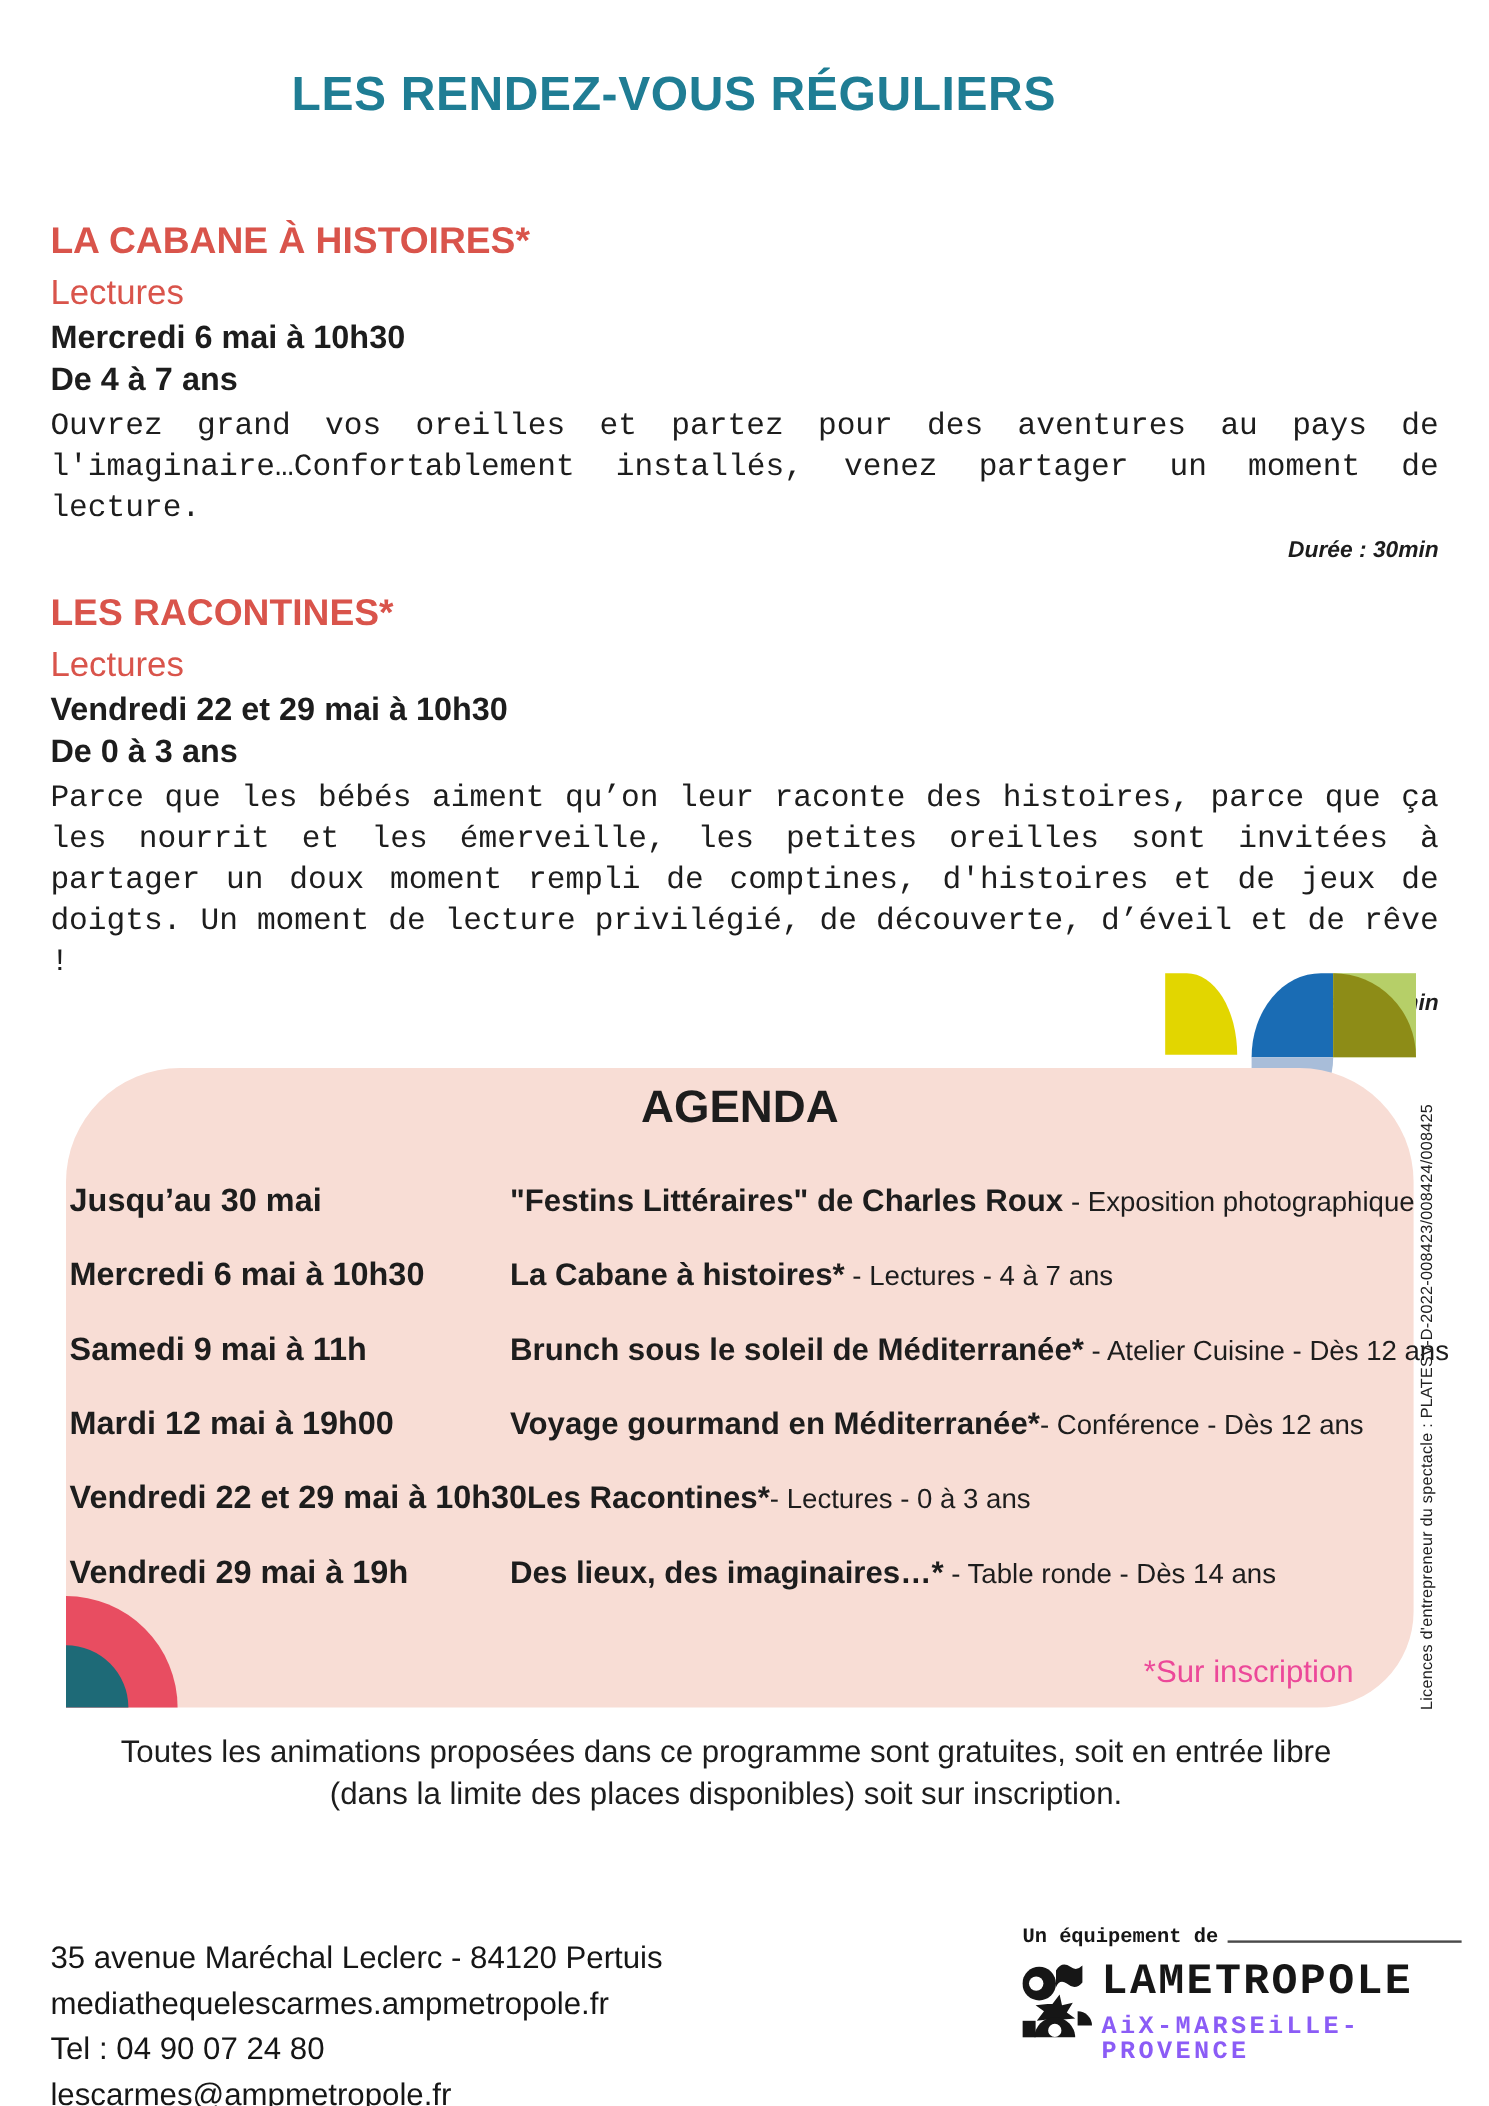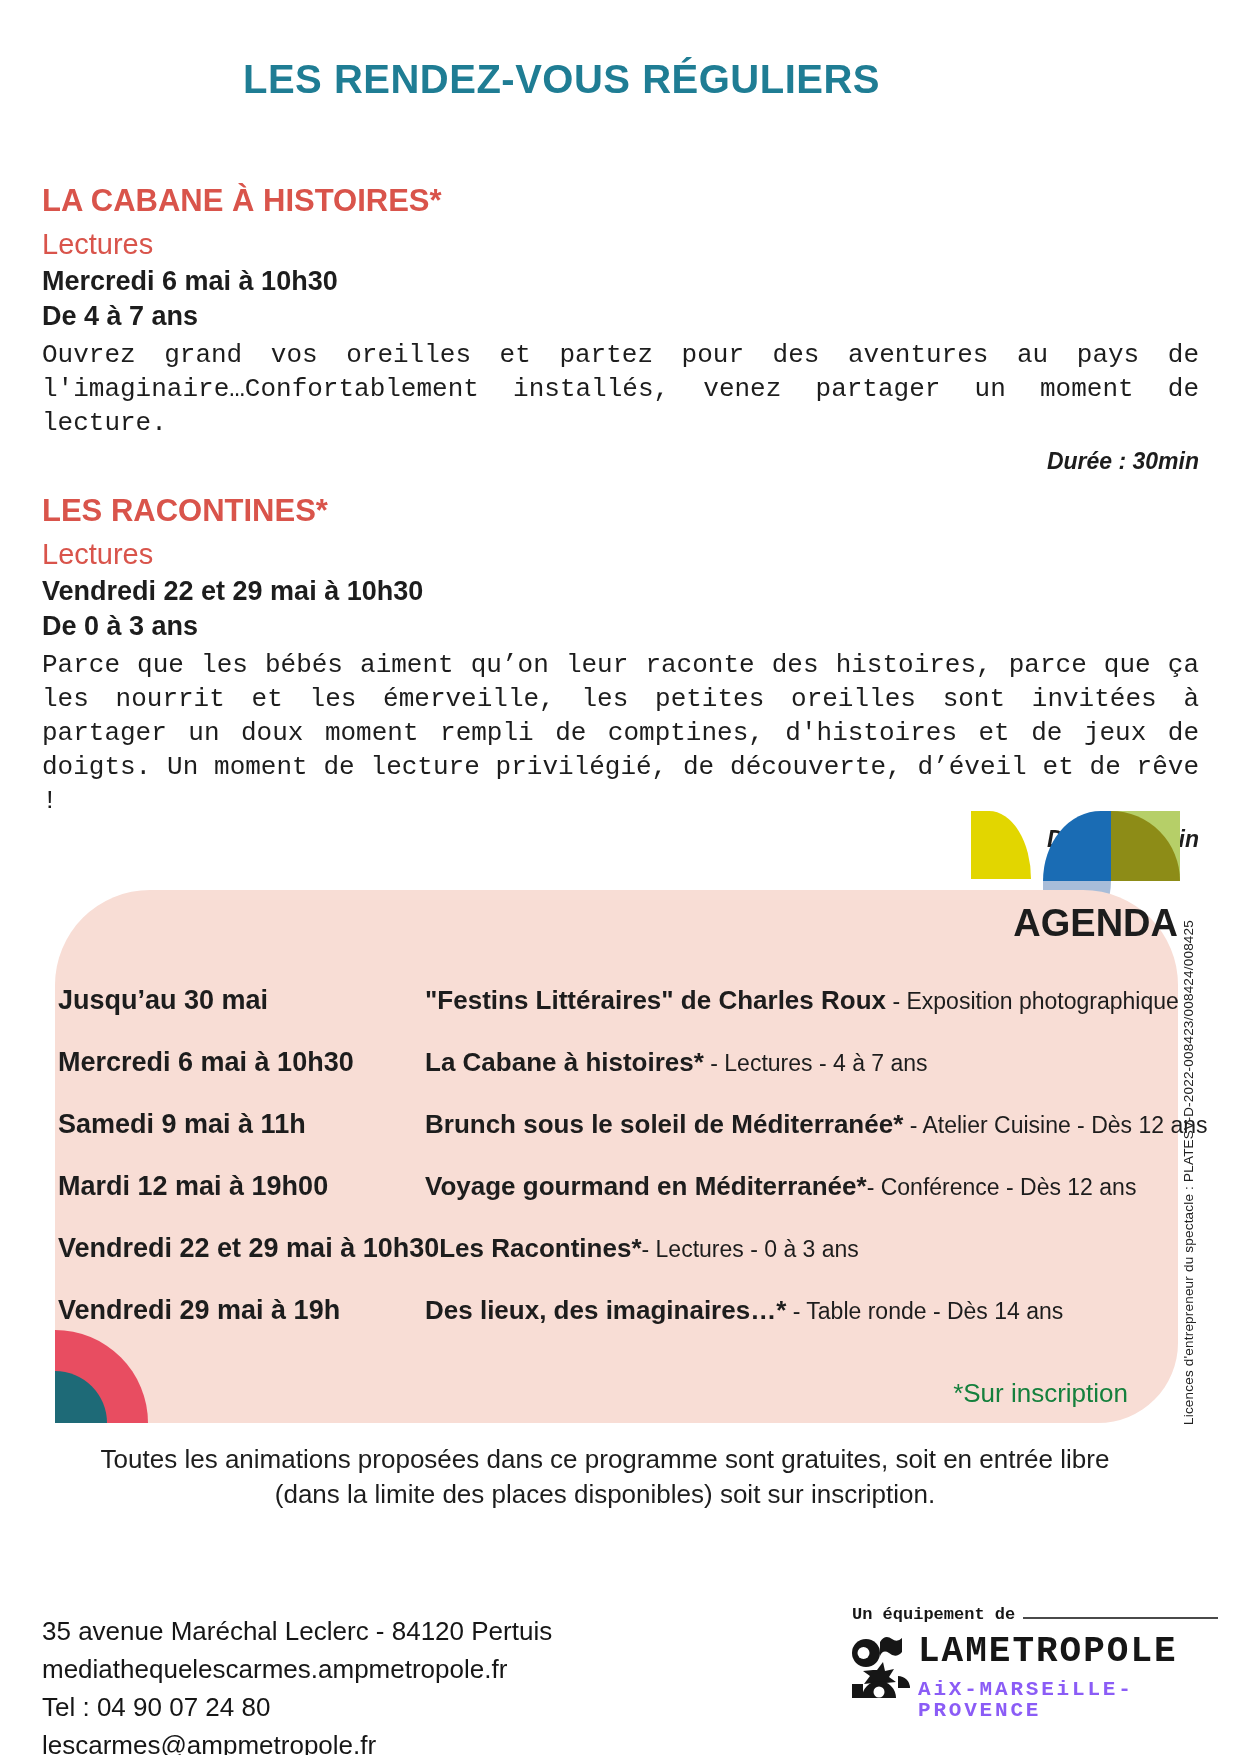--- a/index.html
+++ b/index.html
@@ -15,46 +15,46 @@
     color:#1f7d94;
   }
   
   .section{position:absolute; left:42px; width:1157px;}
   .sec-1{top:185px;} .sec-2{top:495px;}
   .sec-heading{font-size:31px; font-weight:700; color:#d9544b; line-height:1; margin:0 0 14px 0;}
   .sec-sub{font-size:29px; color:#d9544b; line-height:1; margin:0 0 9px 0;}
   .sec-date{font-size:27px; font-weight:700; line-height:1; margin:0 0 8px 0; color:#1d1d1d;}
   .sec-age{font-size:27px; font-weight:700; line-height:1; margin:0 0 8px 0; color:#1d1d1d;}
   .sec-desc{font-size:26px; line-height:34px; text-align:justify; margin:0; color:#1d1d1d;font-family:Liberation Mono, monospace;}
-  .sec-duree{font-size:23px; font-style:italic; font-weight:600; text-align:right; margin:8px 0 0 0; color:#1d1d1d;}
+  .sec-duree{font-size:19px; font-style:italic; font-weight:600; text-align:right; margin:8px 0 0 0; color:#1d1d1d;}
   
   .petal-yellow{position:absolute; left:971px; top:811px; width:60px; height:68px;
     background:#e2d600; border-radius:0 70% 0 0 / 0 100% 0 0;}
   .petal-blue-top{position:absolute; left:1043px; top:811px; width:68px; height:70px;
     background:#1a6cb4; border-radius:85% 0 0 0 / 100% 0 0 0;}
   .petal-blue-bottom{position:absolute; left:1043px; top:881px; width:68px; height:68px;
     background:#a8bdd9; border-radius:0 0 100% 0;}
   .green-rect{position:absolute; left:1111px; top:811px; width:69px; height:70px; background:#b6cf68;}
   .olive-quarter{position:absolute; left:1111px; top:811px; width:69px; height:70px;
     background:#8d8c17; border-radius:0 100% 0 0;}
   
   .agenda-box{position:absolute; left:55px; top:890px; width:1123px; height:533px;
     background:#f8ddd5; border-radius:95px 95px 80px 0;}
   .red-quarter{position:absolute; left:55px; top:1330px; width:93px; height:93px;
     background:#e84d61; border-radius:0 100% 0 0;}
   .teal-quarter{position:absolute; left:55px; top:1371px; width:52px; height:52px;
     background:#1e6a77; border-radius:0 100% 0 0;}
-  .agenda-title{position:absolute; left:55px; top:902px; width:1123px; text-align:right;
+  .agenda-title{position:absolute; left:55px; top:902px; width:1123px; text-align:center;
     font-size:38px; font-weight:700; color:#1d1d1d;}
   .agenda-rows{position:absolute; left:58px; top:985px; width:1125px;}
   .agenda-row{display:flex; align-items:baseline; height:34px; margin-bottom:28px; white-space:nowrap;}
   .agenda-date{flex:0 0 367px; font-size:27px; font-weight:700; color:#1d1d1d;}
   .agenda-event{font-size:26px; font-weight:700; color:#1d1d1d;}
   .agenda-details{font-size:23px; font-weight:400; color:#1d1d1d;}
-  .sur-inscription{position:absolute; top:1378px; right:113px; font-size:26px; color:#15803d;}
+  .sur-inscription{position:absolute; top:1378px; right:113px; font-size:26px; color:#ec4899;}
   .licence-vertical{position:absolute; left:1181px; top:930px; height:495px;
     writing-mode:vertical-rl; transform:rotate(180deg);
     font-size:13.5px; color:#222; letter-spacing:.2px; white-space:nowrap;}
   
   .free-note{position:absolute; top:1442px; left:0; width:1210px; text-align:center;
     font-size:26px; line-height:35px; color:#1d1d1d;}
   
   .footer-contact{position:absolute; left:42px; top:1612px; font-size:26px; line-height:38px; color:#161616;}
   .logo-block{position:absolute; left:852px; top:1605px; width:366px;font-family:Liberation Mono, monospace;}
   .logo-tagline-row{display:flex; align-items:center;}

